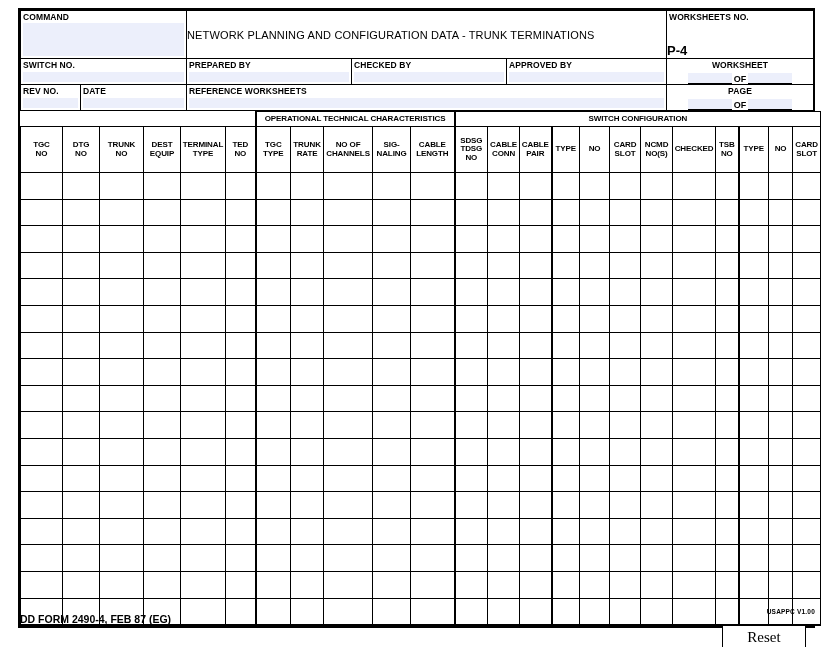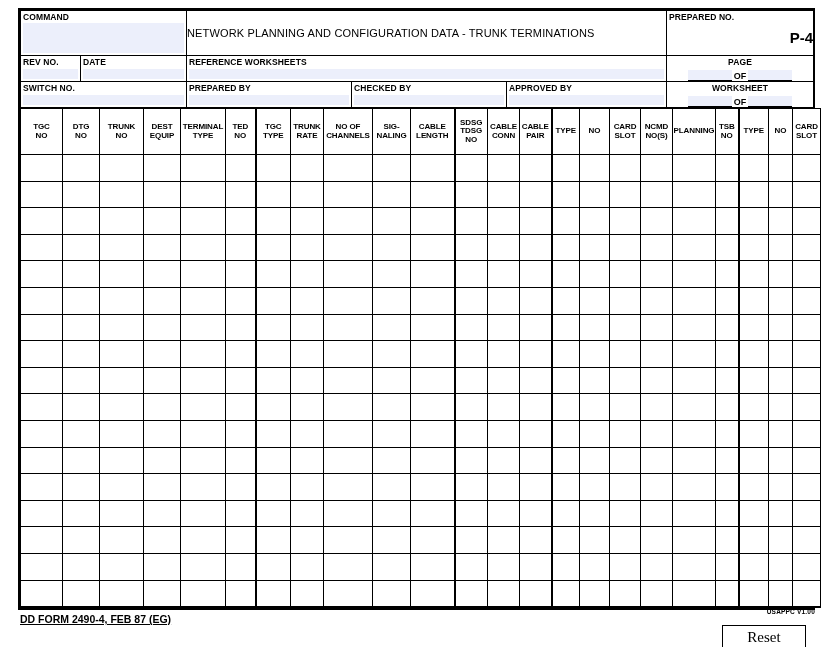--- a/index.html
+++ b/index.html
@@ -37,22 +37,22 @@
   }
   .lbl-c{text-align:center;padding-left:0;}
   .cellfill{position:absolute;left:2px;right:2px;bottom:2px;top:12px;background:#eceffb;}
   .cellfill.short{top:13px;}
 
   .title-cell{
     vertical-align:middle !important;
     font-size:11px;font-weight:normal;letter-spacing:.15px;
   }
   .wsno-val{
-    display:block;text-align:right;font-size:15px;font-weight:bold;
-    margin-top:7px;
+    display:block;text-align:left;font-size:13px;font-weight:bold;
+    margin-top:21px;
   }
   .ofline{
     text-align:center;font-size:9px;font-weight:bold;margin-top:3px;
     white-space:nowrap;
   }
   .ofblank{
     display:inline-block;width:44px;height:10px;
     background:#eceffb;border-bottom:1px solid #000;
     vertical-align:-2px;
   }
@@ -117,65 +117,65 @@
         <col style="width:147px">
       </colgroup>
       <tbody>
         <tr>
           <td colspan="2" style="height:44px">
             <span class="lbl">COMMAND</span>
             <span class="cellfill"></span>
           </td>
           <td colspan="3" class="title-cell">NETWORK PLANNING AND CONFIGURATION DATA - TRUNK TERMINATIONS</td>
           <td>
-            <span class="lbl">PREPARED NO.</span>
+            <span class="lbl">WORKSHEETS NO.</span>
             <span class="wsno-val">P-4</span>
+          </td>
+        </tr>
+
+        <tr>
+          <td colspan="2" style="height:25px">
+            <span class="lbl">SWITCH NO.</span>
+            <span class="cellfill short"></span>
+          </td>
+          <td>
+            <span class="lbl">PREPARED BY</span>
+            <span class="cellfill short"></span>
+          </td>
+          <td>
+            <span class="lbl">CHECKED BY</span>
+            <span class="cellfill short"></span>
+          </td>
+          <td>
+            <span class="lbl">APPROVED BY</span>
+            <span class="cellfill short"></span>
+          </td>
+          <td>
+            <span class="lbl lbl-c">WORKSHEET</span>
+            <div class="ofline">
+              <span class="ofblank"></span><span class="ofword">OF</span><span class="ofblank"></span>
+            </div>
           </td>
         </tr>
 
         <tr>
           <td style="height:25px">
             <span class="lbl">REV NO.</span>
             <span class="cellfill short"></span>
           </td>
           <td>
             <span class="lbl">DATE</span>
             <span class="cellfill short"></span>
           </td>
           <td colspan="3">
             <span class="lbl">REFERENCE WORKSHEETS</span>
             <span class="cellfill short"></span>
           </td>
           <td>
             <span class="lbl lbl-c">PAGE</span>
-            <div class="ofline">
-              <span class="ofblank"></span><span class="ofword">OF</span><span class="ofblank"></span>
-            </div>
-          </td>
-        </tr>
-
-        <tr>
-          <td colspan="2" style="height:25px">
-            <span class="lbl">SWITCH NO.</span>
-            <span class="cellfill short"></span>
-          </td>
-          <td>
-            <span class="lbl">PREPARED BY</span>
-            <span class="cellfill short"></span>
-          </td>
-          <td>
-            <span class="lbl">CHECKED BY</span>
-            <span class="cellfill short"></span>
-          </td>
-          <td>
-            <span class="lbl">APPROVED BY</span>
-            <span class="cellfill short"></span>
-          </td>
-          <td>
-            <span class="lbl lbl-c">WORKSHEET</span>
             <div class="ofline">
               <span class="ofblank"></span><span class="ofword">OF</span><span class="ofblank"></span>
             </div>
           </td>
         </tr>
       </tbody>
     </table>
 
     <table id="grid">
       <colgroup id="gridcols">
@@ -197,40 +197,45 @@
           <col style="width: 30px;">
           <col style="width: 31px;">
           <col style="width: 32px;">
           <col style="width: 43px;">
           <col style="width: 23px;">
           <col style="width: 30px;">
           <col style="width: 24px;">
           <col style="width: 28px;">
         </colgroup>
       <thead>
+        <tr>
+          <th class="grp" colspan="6" style="border:none;background:#fff"></th>
+          <th class="grp thick-l" colspan="5">OPERATIONAL TECHNICAL CHARACTERISTICS</th>
+          <th class="grp thick-l" colspan="12">SWITCH CONFIGURATION</th>
+        </tr>
         <tr id="colheadrow" class="colhead">
             <th>TGC<br>NO</th>
             <th>DTG<br>NO</th>
             <th>TRUNK<br>NO</th>
             <th>DEST<br>EQUIP</th>
             <th>TERMINAL<br>TYPE</th>
             <th>TED<br>NO</th>
             <th class="thick-l">TGC<br>TYPE</th>
             <th>TRUNK<br>RATE</th>
             <th>NO OF<br>CHANNELS</th>
             <th>SIG-<br>NALING</th>
             <th>CABLE<br>LENGTH</th>
             <th class="thick-l">SDSG<br>TDSG<br>NO</th>
             <th>CABLE<br>CONN</th>
             <th>CABLE<br>PAIR</th>
             <th class="thick-l">TYPE</th>
             <th>NO</th>
             <th>CARD<br>SLOT</th>
             <th>NCMD<br>NO(S)</th>
-            <th>PLANNING</th>
+            <th>CHECKED</th>
             <th>TSB<br>NO</th>
             <th class="thick-l">TYPE</th>
             <th>NO</th>
             <th>CARD<br>SLOT</th>
           </tr>
       </thead>
       <tbody id="gridbody">
           <tr class="brow">
             <td></td>
             <td></td>

